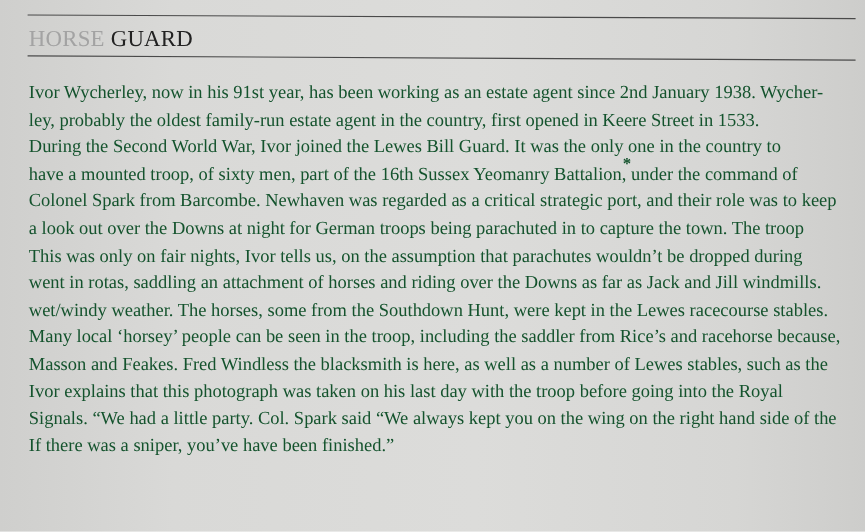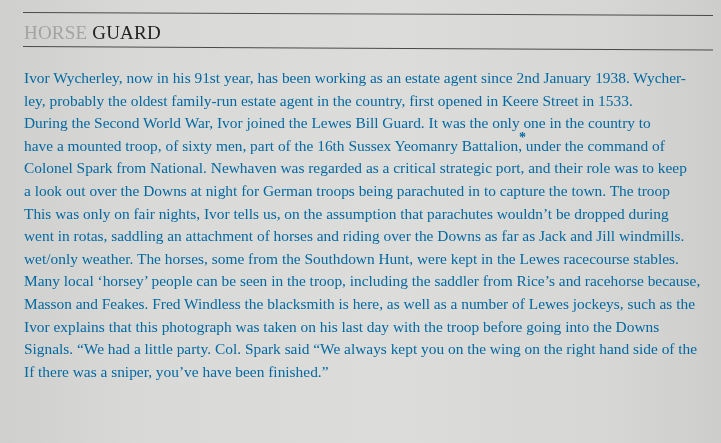--- a/index.html
+++ b/index.html
@@ -55,21 +55,21 @@
   .heading .dark {
     color: #222222;
   }
   .body-text {
     position: absolute;
     left: 24px;
     top: 67px;
     width: 692px;
     font-size: 15.4px;
     line-height: 22.6px;
-    color: #0369a1;
+    color: #14532d;
   }
   .line {
     white-space: nowrap;
     display: block;
     height: 22.6px;
   }
   .asterisk {
     position: relative;
     display: inline-block;
     width: 0;
@@ -88,24 +88,24 @@
     <span class="light">HORSE</span>
     <span class="dark">GUARD</span>
   </div>
   <div class="rule-bottom"></div>
 
   <div class="body-text">
     <span class="line">Ivor Wycherley, now in his 91st year, has been working as an estate agent since 2nd January 1938. Wycher-</span>
     <span class="line">ley, probably the oldest family-run estate agent in the country, first opened in Keere Street in 1533.</span>
     <span class="line">During the Second World War, Ivor joined the Lewes Bill Guard. It was the only one in the country to</span>
     <span class="line"><span>have a mounted troop, of sixty men, part of the 16th Sussex Yeomanry Battalion,</span><span class="asterisk">*</span> <span>under the command of</span></span>
-    <span class="line">Colonel Spark from National. Newhaven was regarded as a critical strategic port, and their role was to keep</span>
+    <span class="line">Colonel Spark from Barcombe. Newhaven was regarded as a critical strategic port, and their role was to keep</span>
     <span class="line">a look out over the Downs at night for German troops being parachuted in to capture the town. The troop</span>
     <span class="line">This was only on fair nights, Ivor tells us, on the assumption that parachutes wouldn’t be dropped during</span>
     <span class="line">went in rotas, saddling an attachment of horses and riding over the Downs as far as Jack and Jill windmills.</span>
-    <span class="line">wet/only weather. The horses, some from the Southdown Hunt, were kept in the Lewes racecourse stables.</span>
+    <span class="line">wet/windy weather. The horses, some from the Southdown Hunt, were kept in the Lewes racecourse stables.</span>
     <span class="line">Many local ‘horsey’ people can be seen in the troop, including the saddler from Rice’s and racehorse because,</span>
-    <span class="line">Masson and Feakes. Fred Windless the blacksmith is here, as well as a number of Lewes jockeys, such as the</span>
-    <span class="line">Ivor explains that this photograph was taken on his last day with the troop before going into the Downs</span>
+    <span class="line">Masson and Feakes. Fred Windless the blacksmith is here, as well as a number of Lewes stables, such as the</span>
+    <span class="line">Ivor explains that this photograph was taken on his last day with the troop before going into the Royal</span>
     <span class="line">Signals. “We had a little party. Col. Spark said “We always kept you on the wing on the right hand side of the</span>
     <span class="line">If there was a sniper, you’ve have been finished.”</span>
   </div>
 </div>
 
 </body></html>

